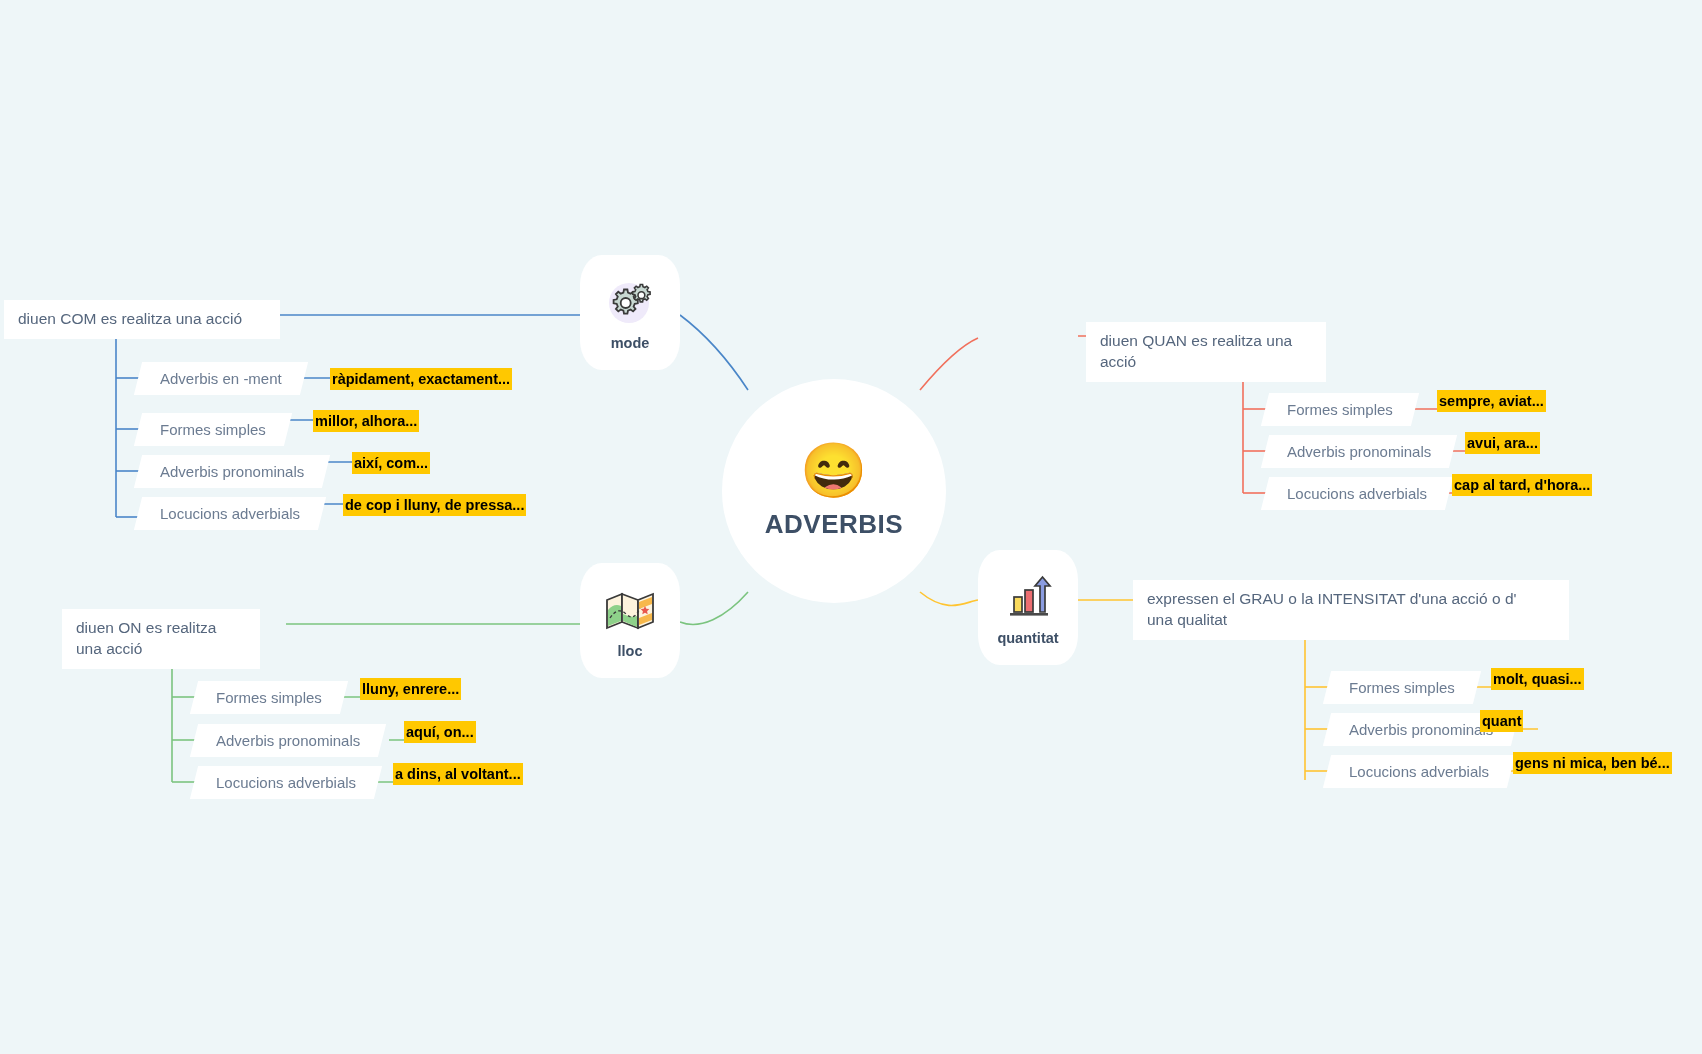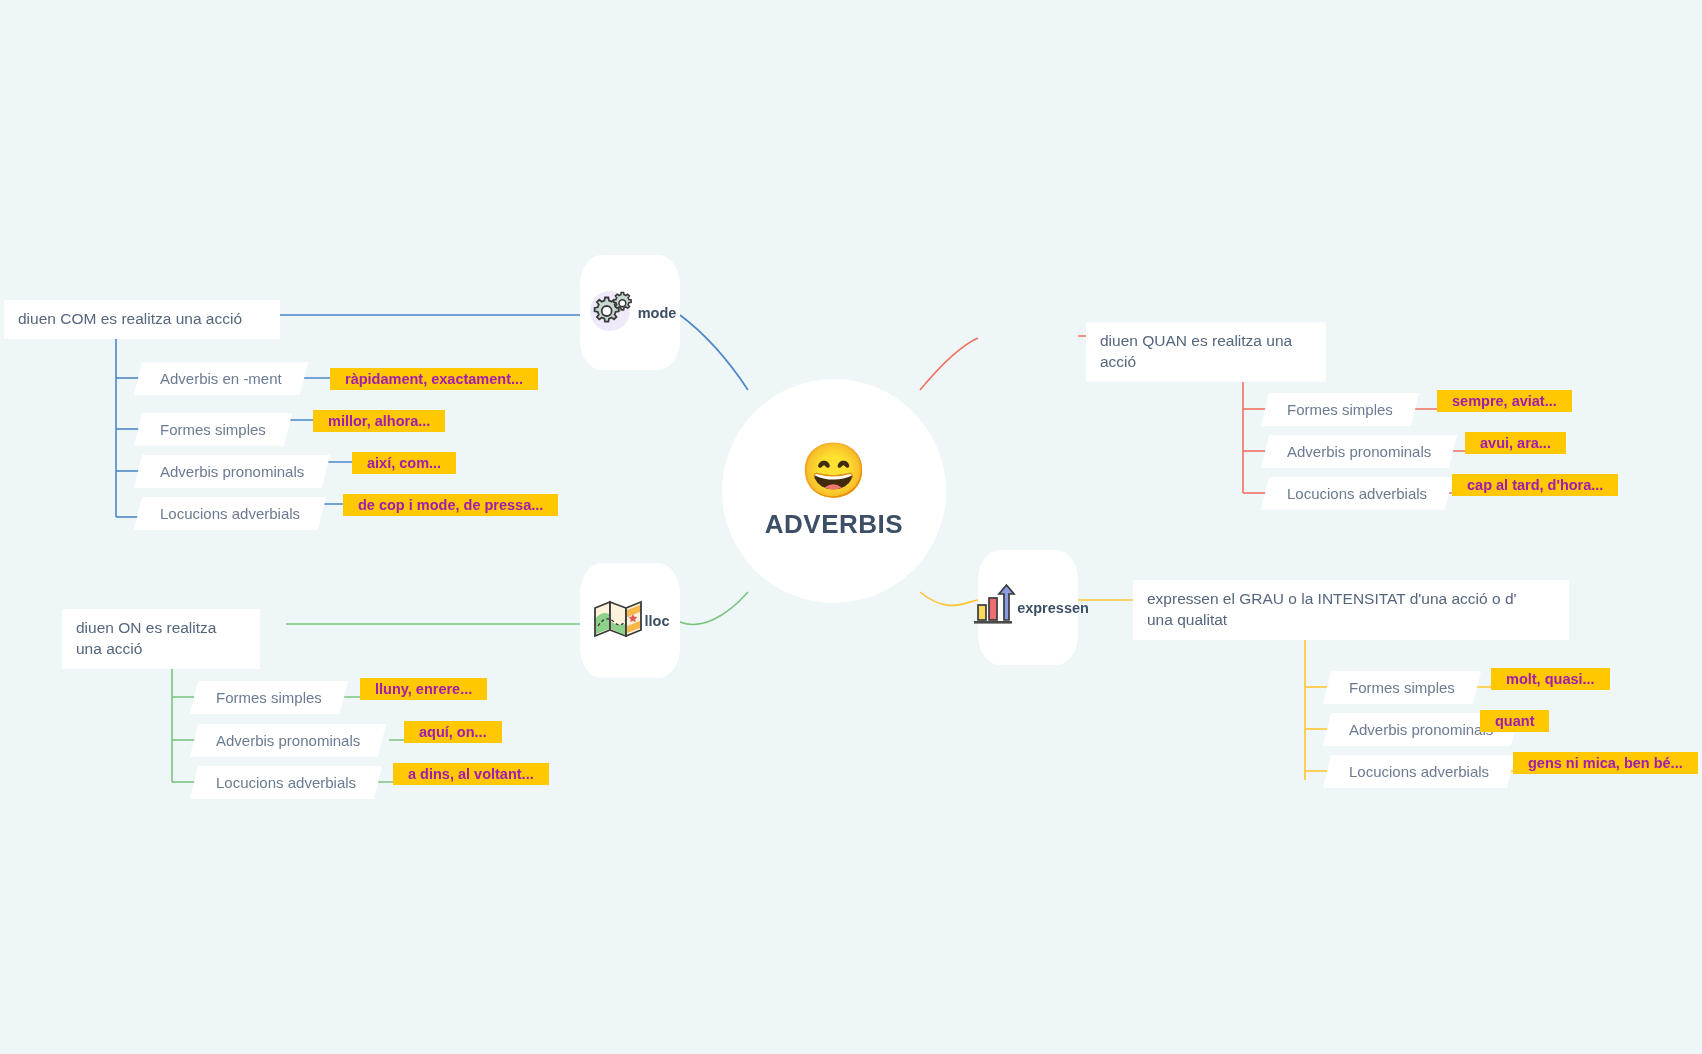--- a/index.html
+++ b/index.html
@@ -53,21 +53,21 @@
   }
 
   
   .topic {
     position: absolute;
     width: 100px;
     height: 115px;
     background: #ffffff;
     border-radius: 22px / 30px;
     display: flex;
-    flex-direction: row;
+    flex-direction: column;
     align-items: center;
     justify-content: center;
     z-index: 4;
   }
   .topic .ic {
     width: 54px;
     height: 54px;
     display: flex;
     align-items: center;
     justify-content: center;
@@ -110,24 +110,24 @@
   }
   .chip > span {
     display: inline-block;
     transform: skewX(14deg);
   }
 
   
   .leaf {
     position: absolute;
     background: #ffc800;
-    color: #a21caf;
+    color: #000000;
     font-size: 14.5px;
     font-weight: bold;
-    padding: 3px 15px;
+    padding: 3px 2px;
     box-sizing: border-box;
     z-index: 3;
     white-space: nowrap;
   }
 </style>
 </head>
 <body>
 
 <div id="canvas">
 
@@ -222,40 +222,40 @@
 
   <div class="topic topic-quantitat">
     <div class="ic">
       <svg width="50" height="46" viewBox="0 0 50 46">
         <rect x="11" y="23" width="8" height="15" fill="#fada5c" stroke="#3a3a3a" stroke-width="1.7"></rect>
         <rect x="22" y="16" width="8" height="22" fill="#ec6e71" stroke="#3a3a3a" stroke-width="1.7"></rect>
         <path d="M37 38 l0-26 -5 0 7.5-9 7.5 9 -5 0 0 26z" fill="#8b9ce0" stroke="#3a3a3a" stroke-width="1.7"></path>
         <rect x="7" y="39" width="38" height="2.6" fill="#4a4a4a"></rect>
       </svg>
     </div>
-    <div class="tlabel">expressen</div>
+    <div class="tlabel">quantitat</div>
   </div>
 
   <div class="desc" style="left:4px; top:300px; width:276px;">diuen COM es realitza una acció</div>
 
   <div class="chip" style="left:138px; top:362px;">
     <span>Adverbis en -ment</span></div>
   <div class="leaf" style="left:330px; top:368px;">ràpidament, exactament...</div>
 
   <div class="chip" style="left:138px; top:413px;">
     <span>Formes simples</span></div>
   <div class="leaf" style="left:313px; top:410px;">millor, alhora...</div>
 
   <div class="chip" style="left:138px; top:455px;">
     <span>Adverbis pronominals</span></div>
   <div class="leaf" style="left:352px; top:452px;text-align:right;">així, com...</div>
 
   <div class="chip" style="left:138px; top:497px;">
     <span>Locucions adverbials</span></div>
-  <div class="leaf" style="left:343px; top:494px;">de cop i mode, de pressa...</div>
+  <div class="leaf" style="left:343px; top:494px;">de cop i lluny, de pressa...</div>
 
   <div class="desc" style="left:1086px; top:322px; width:240px;">diuen QUAN es realitza una acció</div>
 
   <div class="chip" style="left:1265px; top:393px;">
     <span>Formes simples</span></div>
   <div class="leaf" style="left:1437px; top:390px;">sempre, aviat...</div>
 
   <div class="chip" style="left:1265px; top:435px;">
     <span>Adverbis pronominals</span></div>
   <div class="leaf" style="left:1465px; top:432px;">avui, ara...</div>

